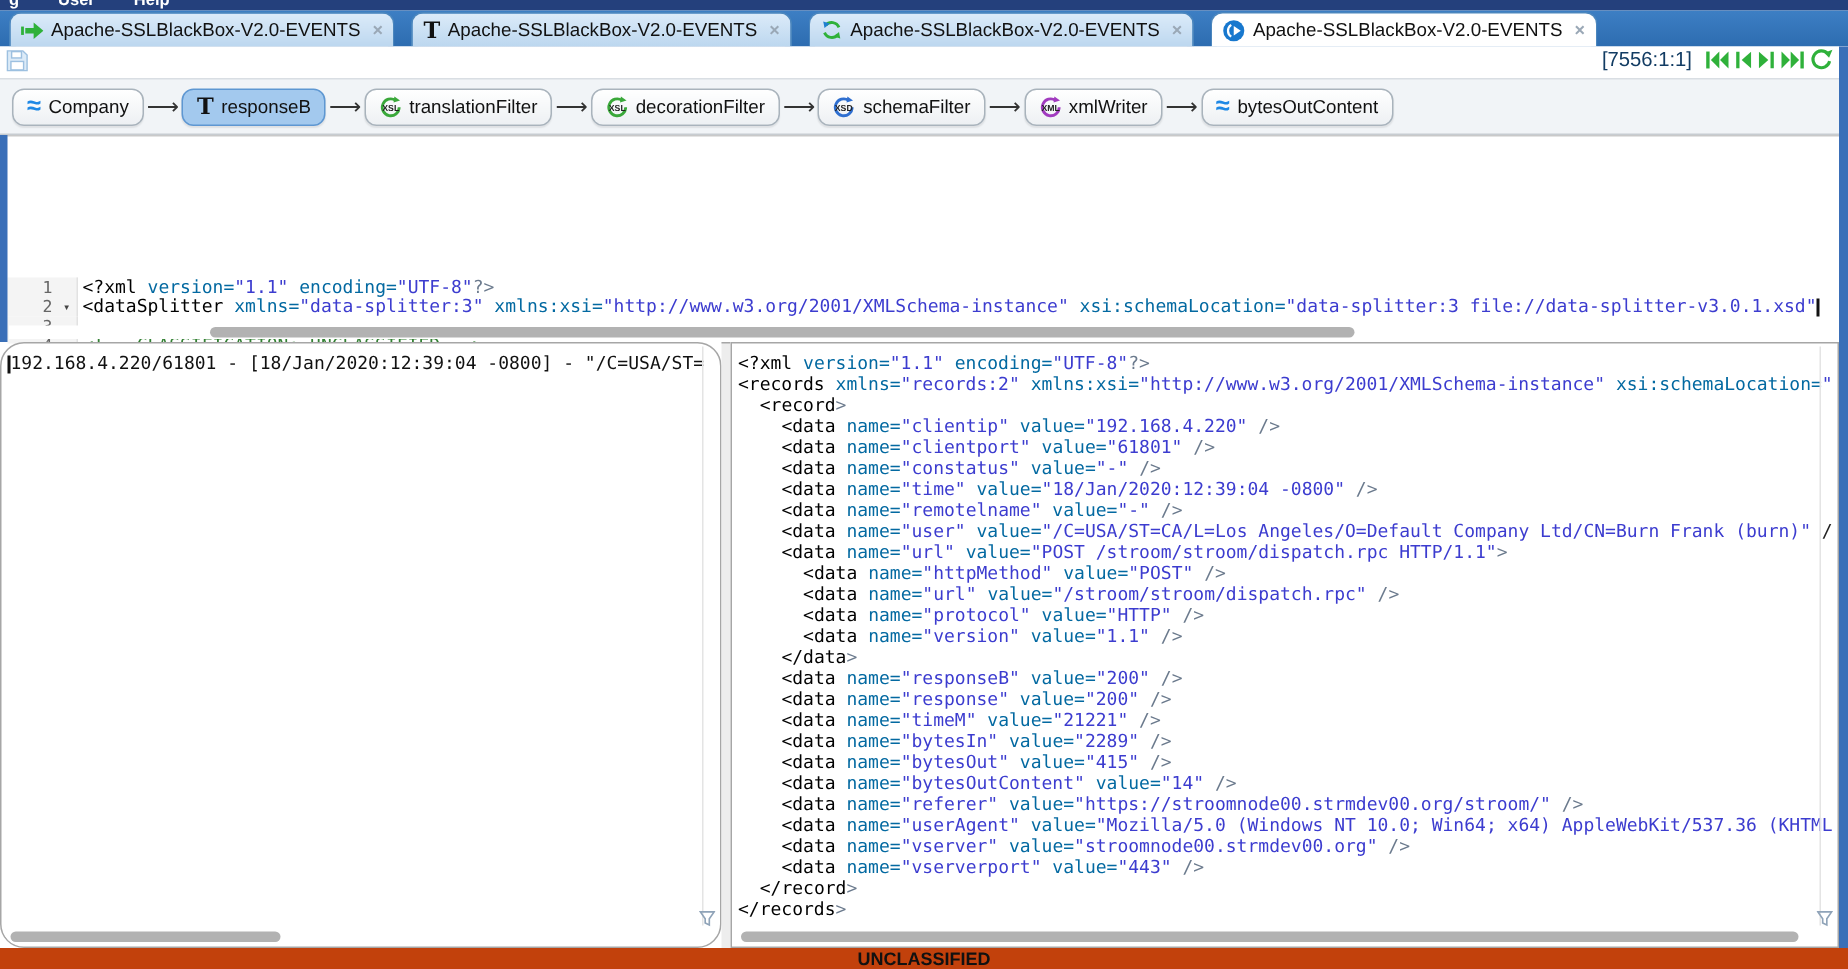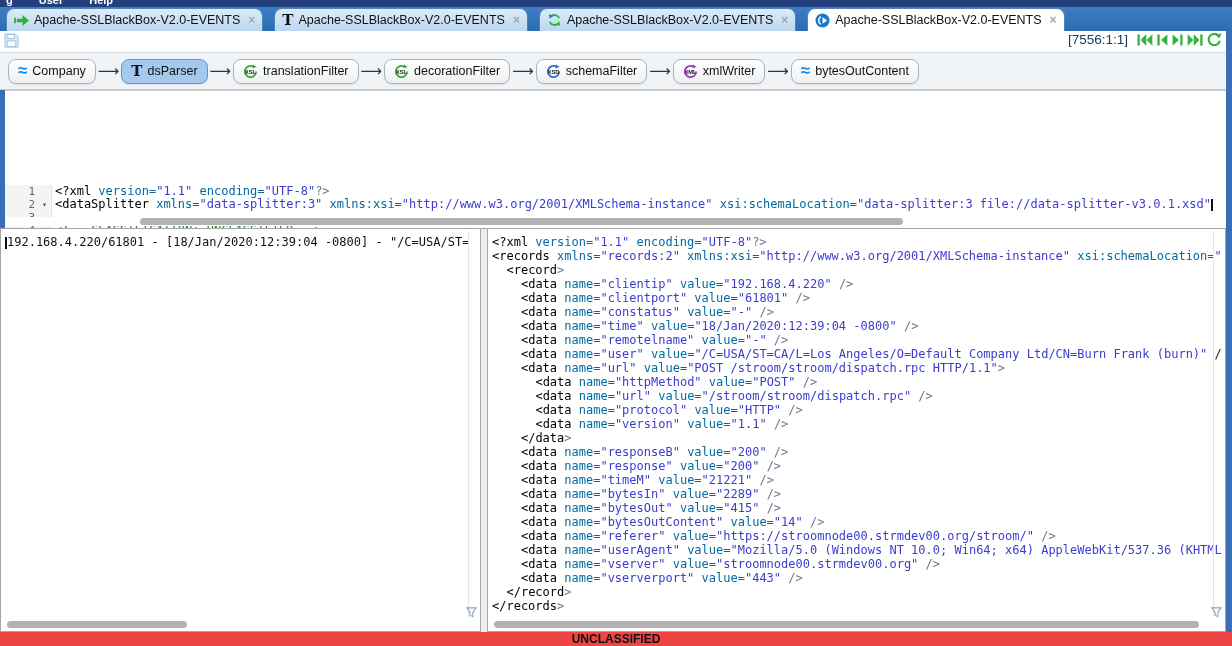--- a/index.html
+++ b/index.html
@@ -46,30 +46,30 @@
   .ecode{padding-left:3px;}
   
   .tk-tag{color:#000000;} .tk-att{color:#0369a1;} .tk-str{color:#3c3ccf;}
   .tk-pun{color:#6b7a8d;} .tk-com{color:#338033;} .tk-def{color:#222;}
   .hscroll{position:absolute;height:9px;background:#fff;}
   .hthumb{position:absolute;height:7px;top:1px;border-radius:4px;background:#b2b2b2;}
   .cur{display:inline-block;width:2px;height:12px;background:#111;vertical-align:middle;}
   
   .pane{position:absolute;top:228px;height:404px;background:#fff;border:1px solid #a6a6a6;
         box-sizing:border-box;overflow:hidden;}
-  .pane-left{left:0;width:481px;}
+  .pane-left{left:0;width:481px;border-radius:16px;}
   .divider{position:absolute;left:481px;top:228px;width:6px;height:404px;background:#ededed;
            border-top:1px solid #a6a6a6;box-sizing:border-box;}
   .pane-right{left:487px;width:739px;}
   .pcode{font-family:"DejaVu Sans Mono",monospace;font-size:12px;line-height:14px;white-space:pre;
          padding:6px 0 0 4px;color:#111;}
   .vtrack{position:absolute;top:2px;right:2px;width:9px;bottom:14px;border-left:1px solid #e4e4e4;}
   .funnel{position:absolute;right:3px;bottom:13px;}
   
-  .statusbar{position:absolute;left:0;top:632px;width:100%;height:14px;background:#ef4444;
+  .statusbar{position:absolute;left:0;top:632px;width:100%;height:14px;background:#c2410c;
              text-align:center;font-size:12px;font-weight:bold;color:#111;line-height:14px;}
   .bluestrip-right{position:absolute;right:0;top:31px;width:6px;height:601px;background:#3a6fb8;}
 </style>
 </head>
 <body>
 
 <div class="app">
 
   <div class="menubar" id="menubar">
       <span>g</span>
@@ -170,21 +170,21 @@
         <span class="icon">
           <span class="approx">≈</span>
         </span>
         <span>Company</span>
       </div>
       <span class="parrow">⟶</span>
       <div class="pel selected">
         <span class="icon">
           <span class="ticon">T</span>
         </span>
-        <span>dsParser</span>
+        <span>responseB</span>
       </div>
       <span class="parrow">⟶</span>
       <div class="pel">
         <span class="icon">
           <svg width="15" height="15" viewBox="0 0 16 16">
             <path d="M14 8a6 6 0 1 1-2.6-4.9" fill="none" stroke="#3aa83a" stroke-width="2"></path>
             <polygon points="10.6,0.4 14.6,3.2 10,4.6" fill="#3aa83a"></polygon>
             <text x="8" y="10.6" font-size="6.2" font-weight="bold" fill="#222" text-anchor="middle" font-family="Liberation Sans,sans-serif">XSL</text>
           </svg>
         </span>

